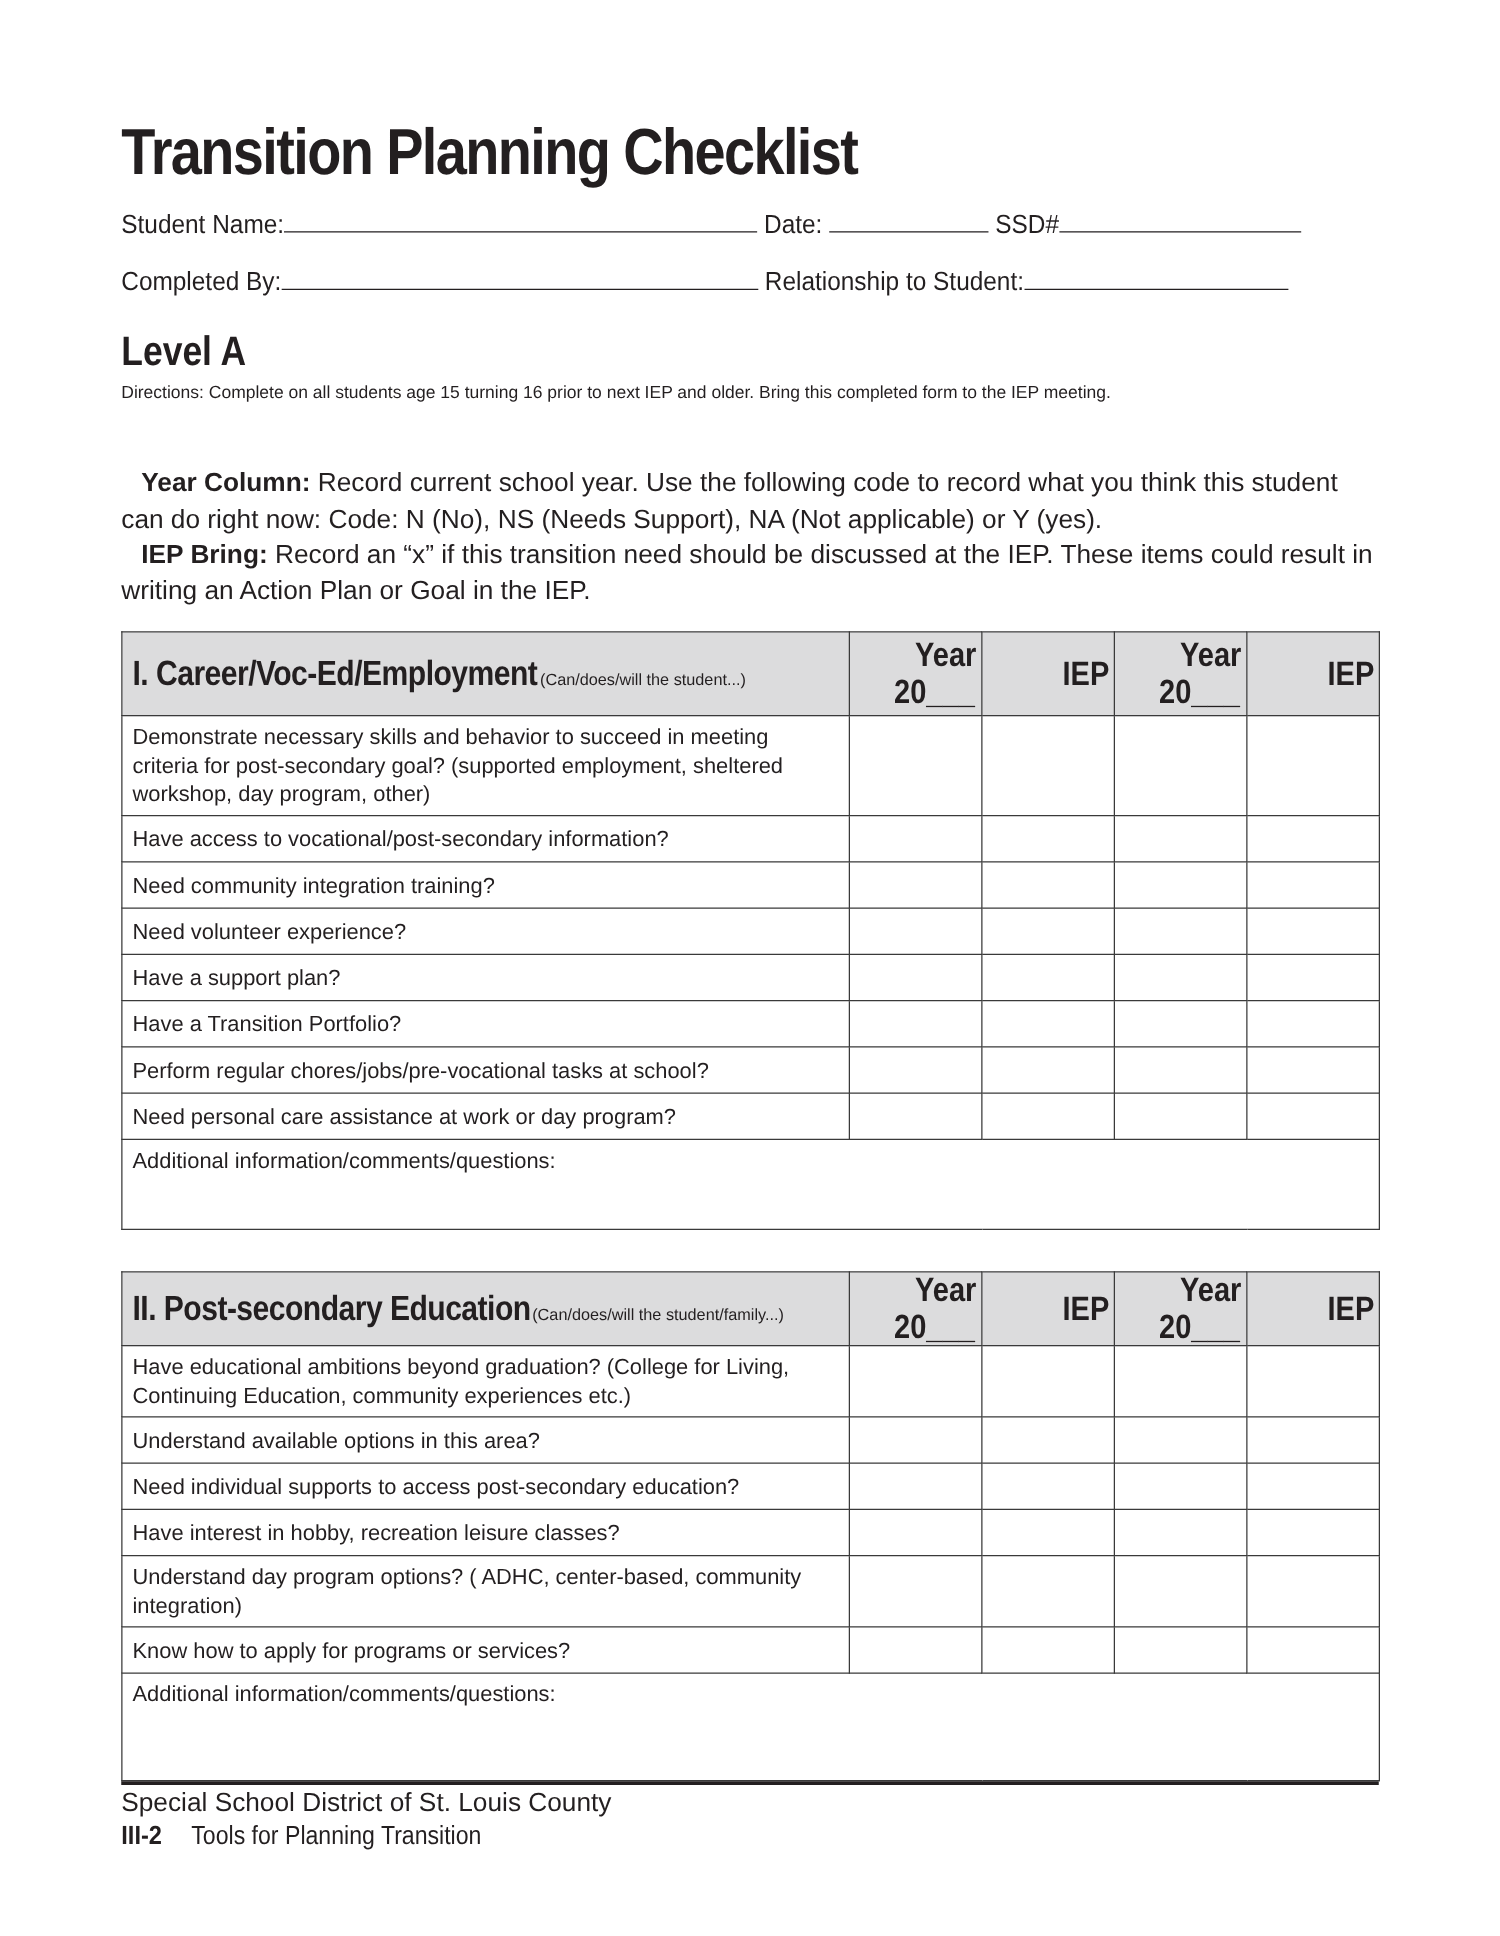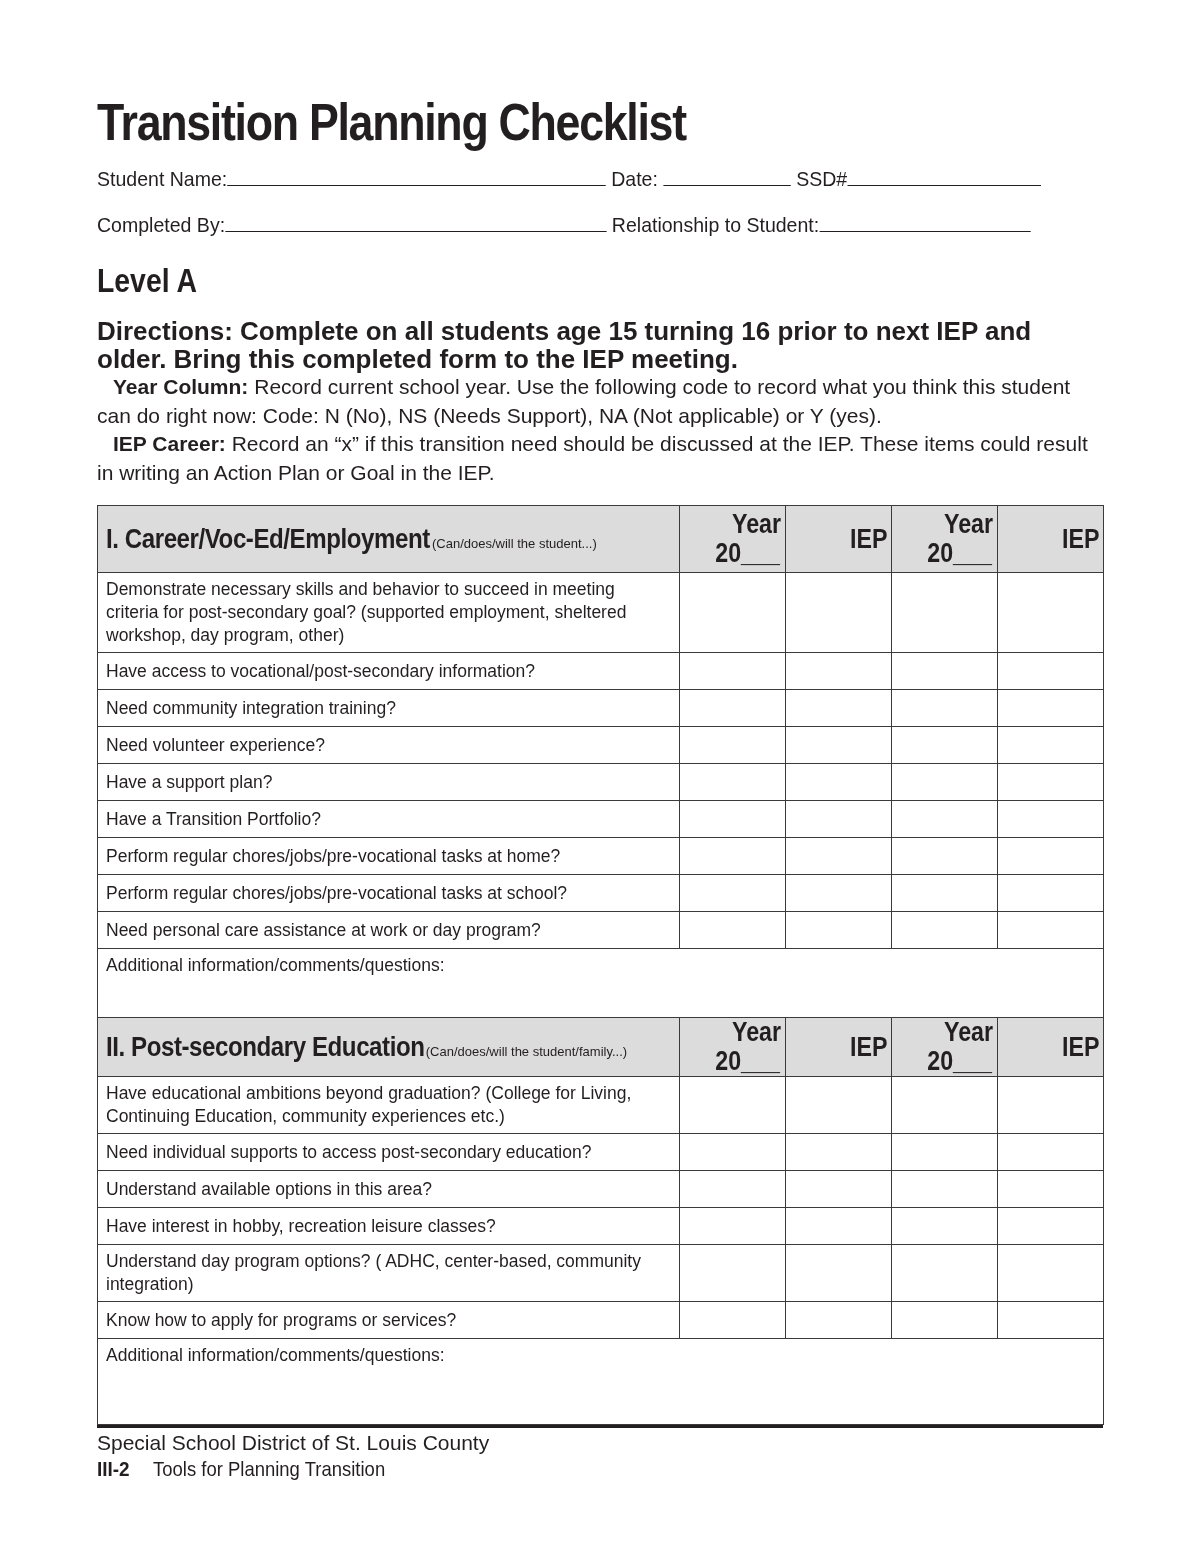--- a/index.html
+++ b/index.html
@@ -2,21 +2,21 @@
 <html><head>
 <meta charset="utf-8">
 <style>
   html, body { margin: 0; padding: 0; background: #ffffff; }
   body { width: 1200px; height: 1549px; position: relative; color: #231f20; font-family: "Liberation Sans", sans-serif; overflow: hidden; }
   .page { position: absolute; left: 97px; top: 0; width: 1006px; }
   .title { position: absolute; top: 92px; left: 0; font-family: "Liberation Sans", sans-serif; font-weight: bold; font-size: 52px; letter-spacing: -1.5px; transform: scaleX(0.86); transform-origin: left top; white-space: nowrap; }
   .field-line { position: absolute; left: 0; width: 1000px; font-size: 21px; white-space: nowrap; transform: scaleX(0.93); transform-origin: left top; }
   .field-line span.blank { display: inline-block; border-bottom: 1.5px solid #231f20; height: 18px; vertical-align: baseline; }
   .level { position: absolute; top: 262px; left: 0; font-weight: bold; font-size: 33px; transform: scaleX(0.86); transform-origin: left top; white-space: nowrap; }
-  .directions { position: absolute; top: 317px; left: 0; width: 1010px; font-weight: bold; font-size: 26px; line-height: 28px; }
+  .directions { position: absolute; top: 299px; left: 0; width: 1010px; font-weight: normal; font-size: 14px; line-height: 28px; }
   .instructions { position: absolute; top: 373px; left: 0; width: 1010px; font-size: 21px; line-height: 28.5px; }
   .instructions b { font-weight: bold; margin-left: 16px; }
   table.chk { position: absolute; left: 0; border-collapse: collapse; width: 1006px; table-layout: fixed; }
   table.chk td, table.chk th { border: 1.5px solid #3a3a3a; padding: 0; }
   table.chk th { background: #dcdcdd; font-weight: bold; }
   .sec-head { text-align: left; padding-left: 8px !important; white-space: nowrap; }
   .sec-title { font-size: 28px; display: inline-block; transform: scaleX(0.86); transform-origin: left center; letter-spacing: -0.5px; }
   .sec-sub { font-size: 13px; font-weight: normal; margin-left: -55px; }
   .col-head { font-size: 27px; line-height: 29px; text-align: right; }
   .col-head span { display: inline-block; transform: scaleX(0.86); }
@@ -45,21 +45,21 @@
   <div class="field-line" style="top:213px;">
     <span>Completed By:</span><span class="blank" style="width:410px;"></span>
     <span>Relationship to Student:</span><span class="blank" style="width:227px;"></span>
   </div>
 
   <div class="level">Level A</div>
   <div class="directions">Directions: Complete on all students age 15 turning 16 prior to next IEP and older. Bring this completed form to the IEP meeting.</div>
 
   <div class="instructions">
     <b>Year Column:</b><span> Record current school year.  Use the following code to record what you think this student can do right now:  Code: N (No), NS (Needs Support), NA (Not applicable) or Y (yes).</span><br>
-    <b>IEP Career:</b><span> Record an “x” if this transition need should be discussed at the IEP.  These items could result in writing an Action Plan or Goal in the IEP.</span>
+    <b>IEP Bring:</b><span> Record an “x” if this transition need should be discussed at the IEP.  These items could result in writing an Action Plan or Goal in the IEP.</span>
   </div>
 
   <table class="chk" id="tbl0" style="top:505px;">
     <colgroup>
         <col style="width:582px">
         <col style="width:106px">
         <col style="width:106px">
         <col style="width:106px">
         <col style="width:106px">
       </colgroup>
@@ -109,27 +109,20 @@
           <td class="cell"></td>
         </tr>
         <tr style="height: 37px;">
           <td class="item">Have a Transition Portfolio?</td>
           <td class="cell"></td>
           <td class="cell"></td>
           <td class="cell"></td>
           <td class="cell"></td>
         </tr>
         <tr style="height: 37px;">
-          <td class="item">Perform regular chores/jobs/pre-vocational tasks at home?</td>
-          <td class="cell"></td>
-          <td class="cell"></td>
-          <td class="cell"></td>
-          <td class="cell"></td>
-        </tr>
-        <tr style="height: 37px;">
           <td class="item">Perform regular chores/jobs/pre-vocational tasks at school?</td>
           <td class="cell"></td>
           <td class="cell"></td>
           <td class="cell"></td>
           <td class="cell"></td>
         </tr>
         <tr style="height: 37px;">
           <td class="item">Need personal care assistance at work or day program?</td>
           <td class="cell"></td>
           <td class="cell"></td>
@@ -163,28 +156,28 @@
     </tbody>
       <tbody id="rows1">
         <tr style="height: 55px;">
           <td class="item">Have educational ambitions beyond graduation? (College for Living, Continuing Education, community experiences etc.)</td>
           <td class="cell"></td>
           <td class="cell"></td>
           <td class="cell"></td>
           <td class="cell"></td>
         </tr>
         <tr style="height: 37px;">
+          <td class="item">Understand available options in this area?</td>
+          <td class="cell"></td>
+          <td class="cell"></td>
+          <td class="cell"></td>
+          <td class="cell"></td>
+        </tr>
+        <tr style="height: 37px;">
           <td class="item">Need individual supports to access post-secondary education?</td>
-          <td class="cell"></td>
-          <td class="cell"></td>
-          <td class="cell"></td>
-          <td class="cell"></td>
-        </tr>
-        <tr style="height: 37px;">
-          <td class="item">Understand available options in this area?</td>
           <td class="cell"></td>
           <td class="cell"></td>
           <td class="cell"></td>
           <td class="cell"></td>
         </tr>
         <tr style="height: 37px;">
           <td class="item">Have interest in hobby, recreation leisure classes?</td>
           <td class="cell"></td>
           <td class="cell"></td>
           <td class="cell"></td>

